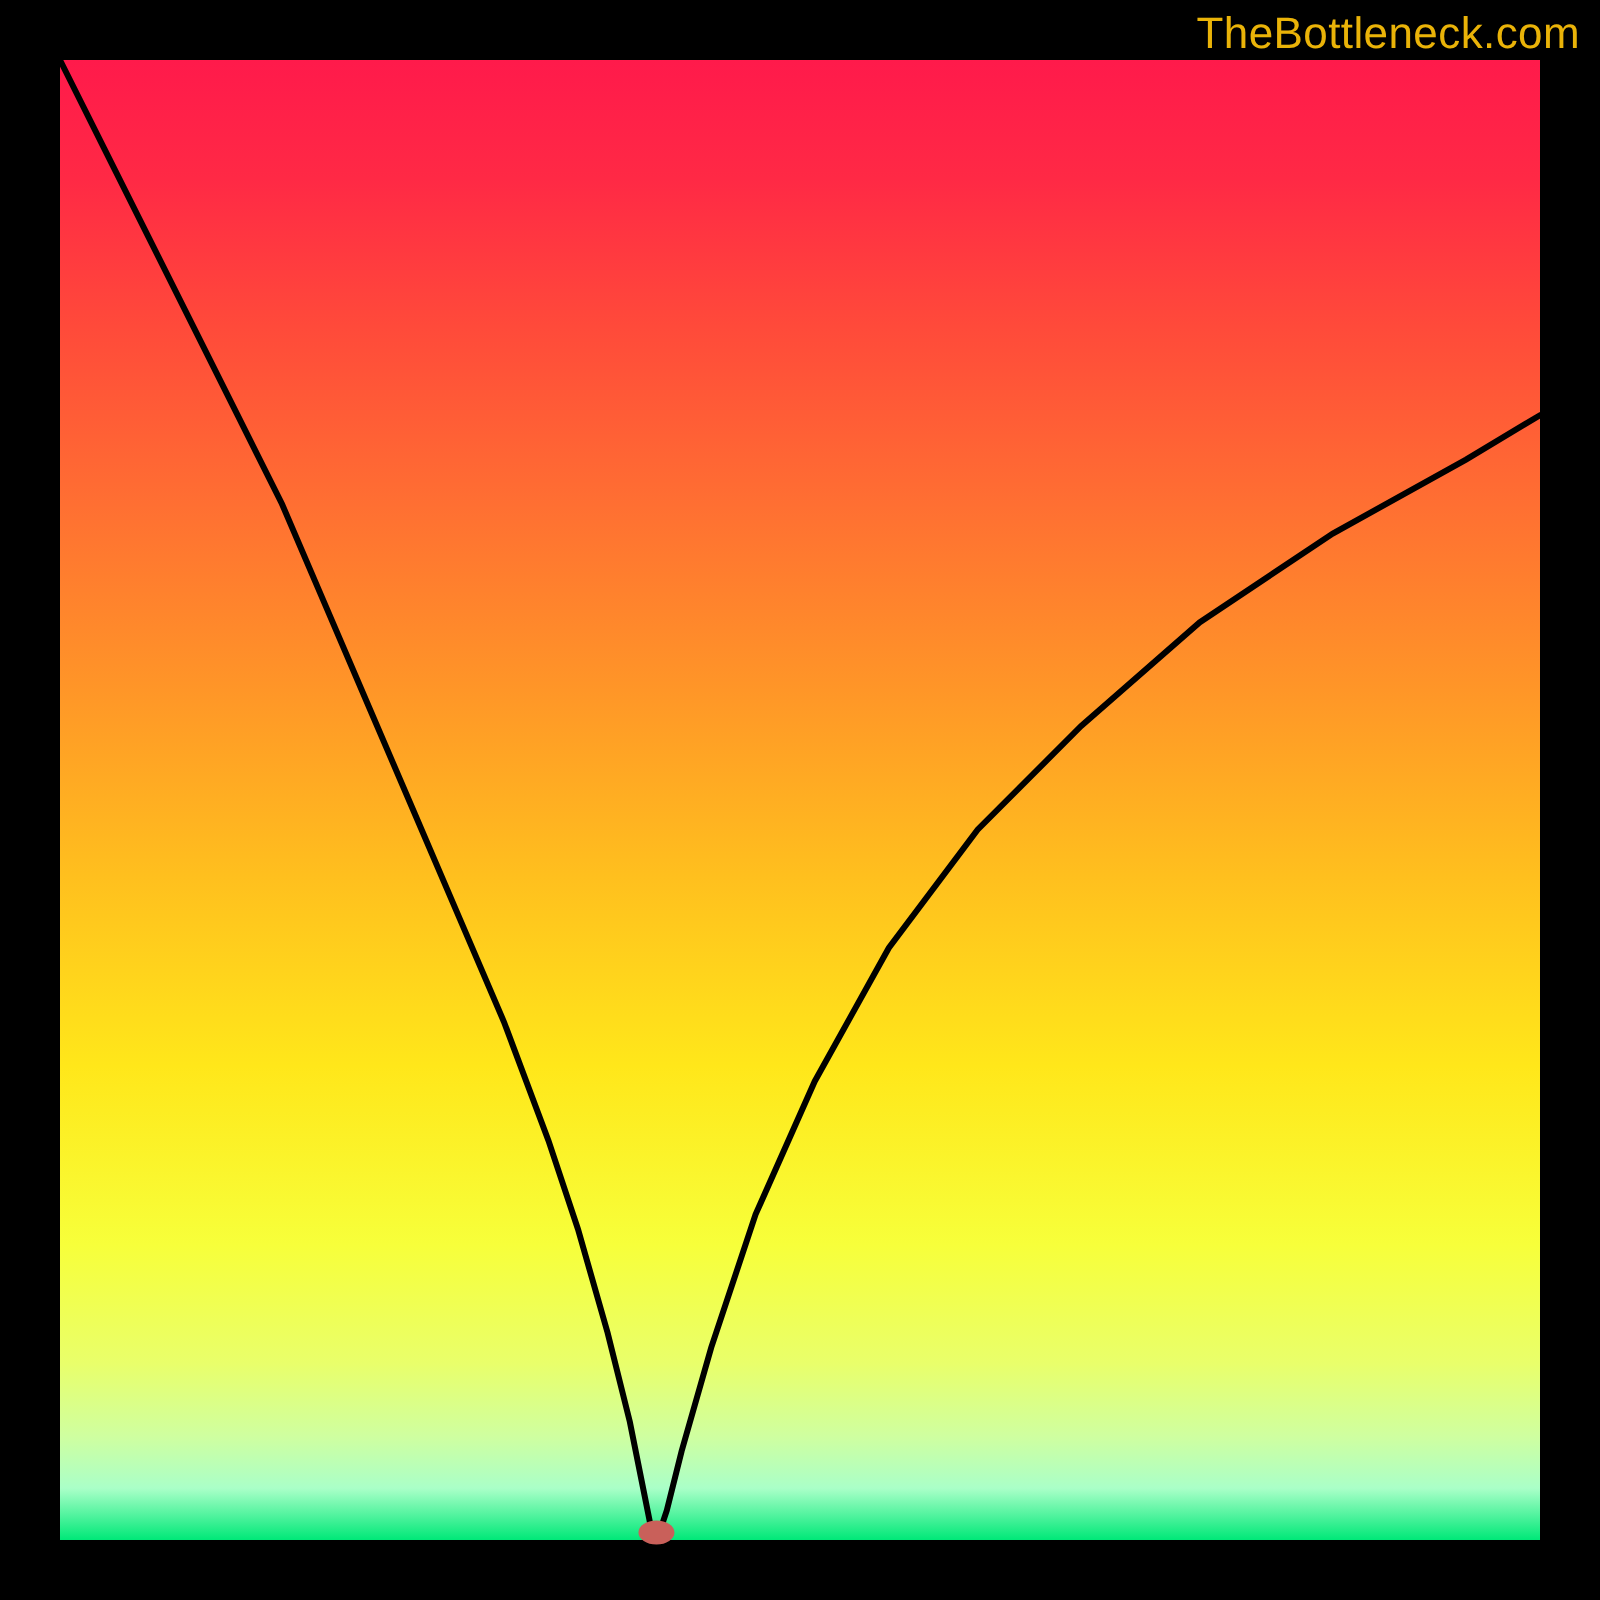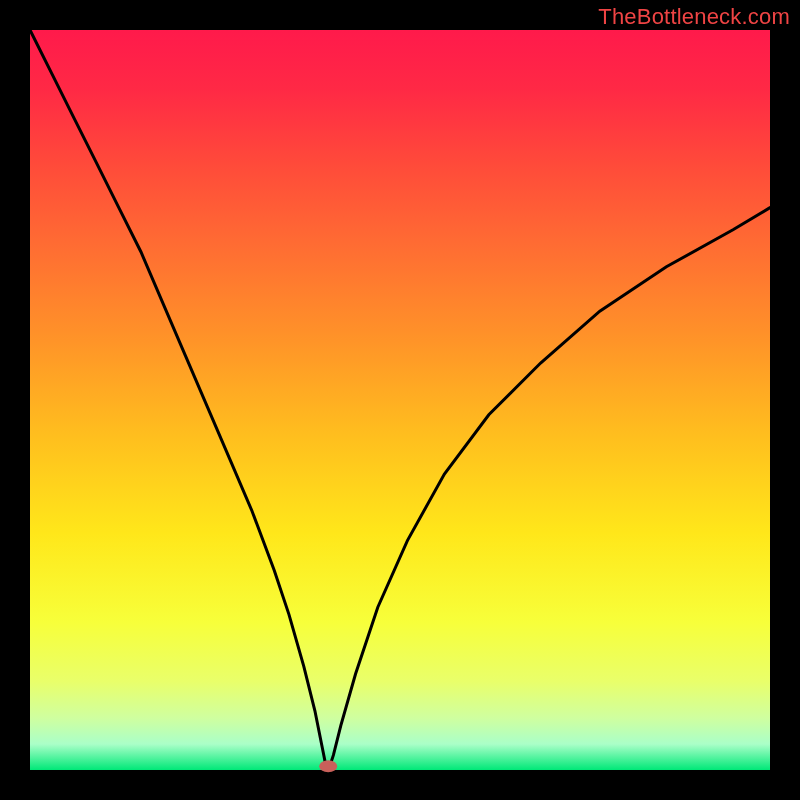--- a/index.html
+++ b/index.html
@@ -14,21 +14,21 @@
   .frame {
     position: relative;
     width: 800px;
     height: 800px;
     background: #000;
   }
   .watermark {
     position: absolute;
     top: 4px;
     right: 10px;
-    color: #ef4444;
+    color: #eab308;
     font-size: 22px;
     letter-spacing: 0.2px;
     z-index: 50;
     user-select: none;
   }
   svg {
     position: absolute;
     top: 0;
     left: 0;
   }

